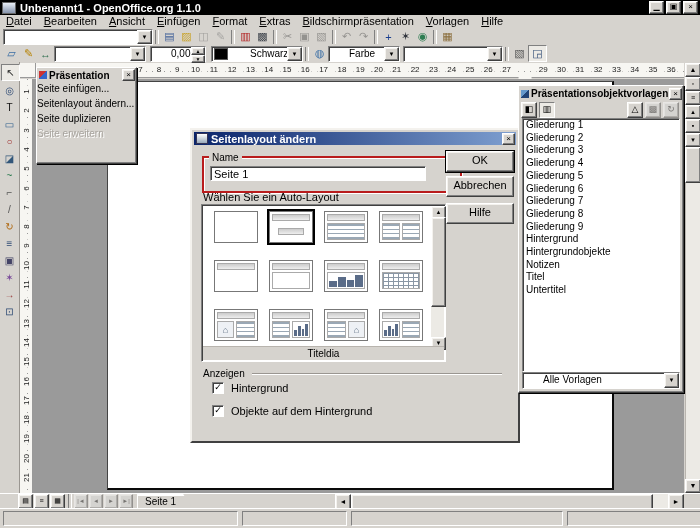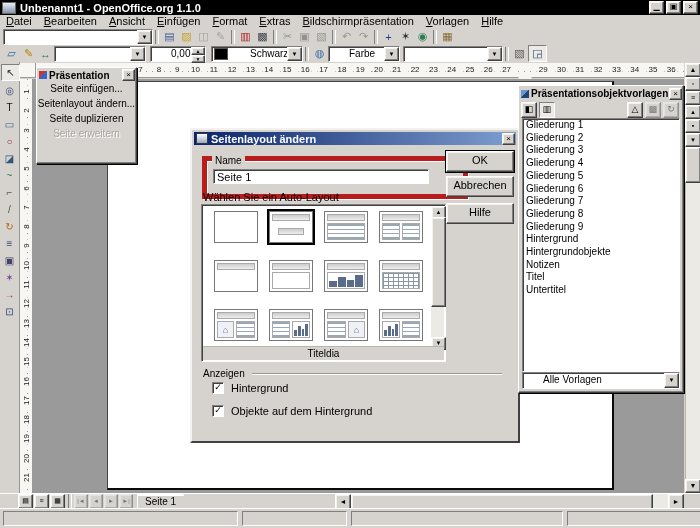--- a/index.html
+++ b/index.html
@@ -85,31 +85,31 @@
   .status-cell{height:13px;margin-right:4px;background:#d6d3ce;border:1px solid;
                border-color:#808080 #fff #fff #808080;flex:none}
   
   #float-pres{position:absolute;left:36px;top:67px;width:99px;height:95px;background:#d6d3ce;
               border:1px solid;border-color:#fff #404040 #404040 #fff;
               box-shadow:1px 1px 0 #000,inset -1px -1px 0 #808080;z-index:10}
   #float-title{height:12px;display:flex;align-items:center;padding:1px 1px 0 2px}
   #float-title .ficon{width:8px;height:8px;background:linear-gradient(135deg,#c33 50%,#36c 50%);margin-right:2px}
   #float-title .ftext{font-weight:bold;font-size:10px;flex:1;white-space:nowrap;overflow:hidden}
   .xbtn{width:11px;height:10px;font-size:8px;line-height:9px;text-align:center;flex:none}
-  .float-item{height:15px;line-height:15px;text-align:center;font-size:10px;white-space:nowrap;overflow:hidden}
+  .float-item{height:15px;line-height:15px;text-align:left;font-size:10px;white-space:nowrap;overflow:hidden}
   .float-item.off{color:#a8a49e;text-shadow:1px 1px 0 #fff;opacity:1;filter:none}
   
   #dialog{position:absolute;left:190px;top:128px;width:330px;height:315px;background:#d6d3ce;
           border:2px solid;border-color:#f4f2ee #404040 #404040 #f4f2ee;box-sizing:border-box;z-index:20}
   #dlg-title{position:absolute;left:2px;top:2px;right:2px;height:13px;color:#fff;
              background:linear-gradient(90deg,#0a246a,#7e9fd0);display:flex;align-items:center;padding-left:2px}
   #dlg-title .dicon{width:10px;height:9px;background:linear-gradient(#fff,#9ab);border:1px solid #335;margin-right:3px}
   #dlg-title .dtext{font-weight:bold;font-size:11px;flex:1;white-space:nowrap}
   #grp-name{position:absolute;left:10px;top:26px;width:256px;height:33px;
-            border:5px solid #b91c1c;box-shadow:1px 1px 0 #fff,inset 1px 1px 0 #fff}
+            border:2px solid #b91c1c;box-shadow:1px 1px 0 #fff,inset 1px 1px 0 #fff}
   #grp-name .legend{position:absolute;top:-6px;left:5px;background:#d6d3ce;padding:0 3px;font-size:10px;line-height:11px}
   #name-input{position:absolute;left:6px;top:8px;width:208px;height:13px;font-size:11px;
               font-family:"Liberation Sans",sans-serif;padding:0 3px;margin:0}
   #lbl-choose{position:absolute;left:11px;top:61px;font-size:11px}
   .dlg-btn{position:absolute;left:254px;width:66px;height:19px;font-size:11px;line-height:17px;text-align:center}
   .dlg-btn.default{box-shadow:0 0 0 1px #000,inset -1px -1px 0 #808080,inset 1px 1px 0 #f4f2ee}
   #valueset{position:absolute;left:9px;top:74px;width:245px;height:158px;box-sizing:border-box}
   #vs-grid2{position:absolute;left:1px;top:1px;width:231px;height:142px;display:grid;
             grid-template-columns:repeat(4,44px);grid-auto-rows:32px;column-gap:11px;row-gap:17px;
             padding:5px 0 0 11px}

